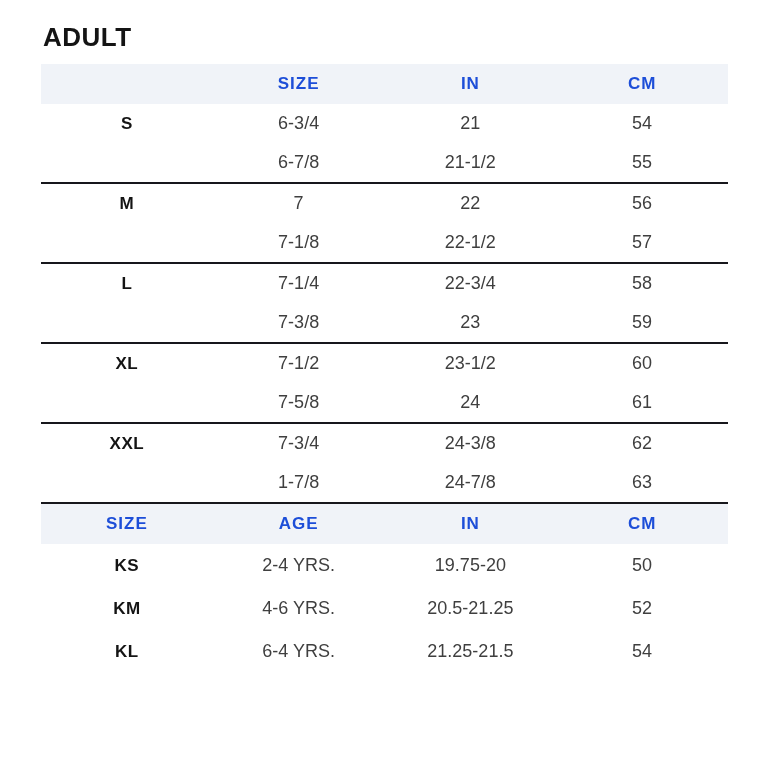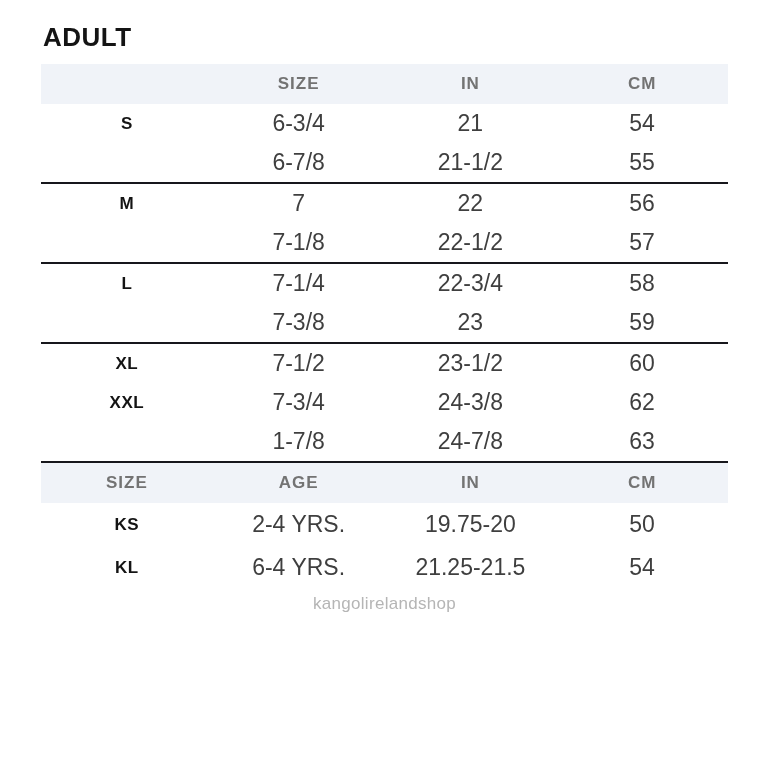--- a/index.html
+++ b/index.html
@@ -31,42 +31,42 @@
   table.size-table {
     width: 100%;
     border-collapse: collapse;
     table-layout: fixed;
   }
   table.size-table thead th {
     background: #f0f3f8;
     height: 40px;
     font-size: 17px;
     font-weight: 700;
-    color: #737373;
+    color: #1d4ed8;
     letter-spacing: 1px;
     text-align: center;
     vertical-align: middle;
     padding: 0;
   }
   table.size-table tbody th,
   table.size-table tbody td {
     text-align: center;
     vertical-align: middle;
     padding: 0;
   }
   #adult-table tbody th, #adult-table tbody td { height: 39px; }
   #kids-table  tbody th, #kids-table  tbody td { height: 43px; margin-top: 16px; }
   table.size-table tbody th {
     font-size: 17px;
     font-weight: 700;
     color: #141414;
     letter-spacing: 0.5px;
   }
   table.size-table tbody td {
-    font-size: 23px;
+    font-size: 18px;
     font-weight: 300;
     color: #3f3f3f;
   }
   #adult-table tr.group-end th,
   #adult-table tr.group-end td {
     border-bottom: 2px solid #17171c;
   }
   .watermark {
     margin-top: 5px;
     text-align: center;
@@ -127,20 +127,26 @@
           <td>7-3/8</td>
           <td>23</td>
           <td>59</td>
         </tr>
         <tr>
           <th>XL</th>
           <td>7-1/2</td>
           <td>23-1/2</td>
           <td>60</td>
         </tr>
+        <tr class="group-end">
+          <th></th>
+          <td>7-5/8</td>
+          <td>24</td>
+          <td>61</td>
+        </tr>
         <tr>
           <th>XXL</th>
           <td>7-3/4</td>
           <td>24-3/8</td>
           <td>62</td>
         </tr>
         <tr class="group-end">
           <th></th>
           <td>1-7/8</td>
           <td>24-7/8</td>
@@ -160,23 +166,28 @@
       </tr>
     </thead>
     <tbody>
         <tr>
           <th>KS</th>
           <td>2-4 YRS.</td>
           <td>19.75-20</td>
           <td>50</td>
         </tr>
         <tr>
+          <th>KM</th>
+          <td>4-6 YRS.</td>
+          <td>20.5-21.25</td>
+          <td>52</td>
+        </tr>
+        <tr>
           <th>KL</th>
           <td>6-4 YRS.</td>
           <td>21.25-21.5</td>
           <td>54</td>
         </tr>
       </tbody>
   </table>
 
-  <div class="watermark">kangolirelandshop</div>
 
 </div>
 
 </body></html>

